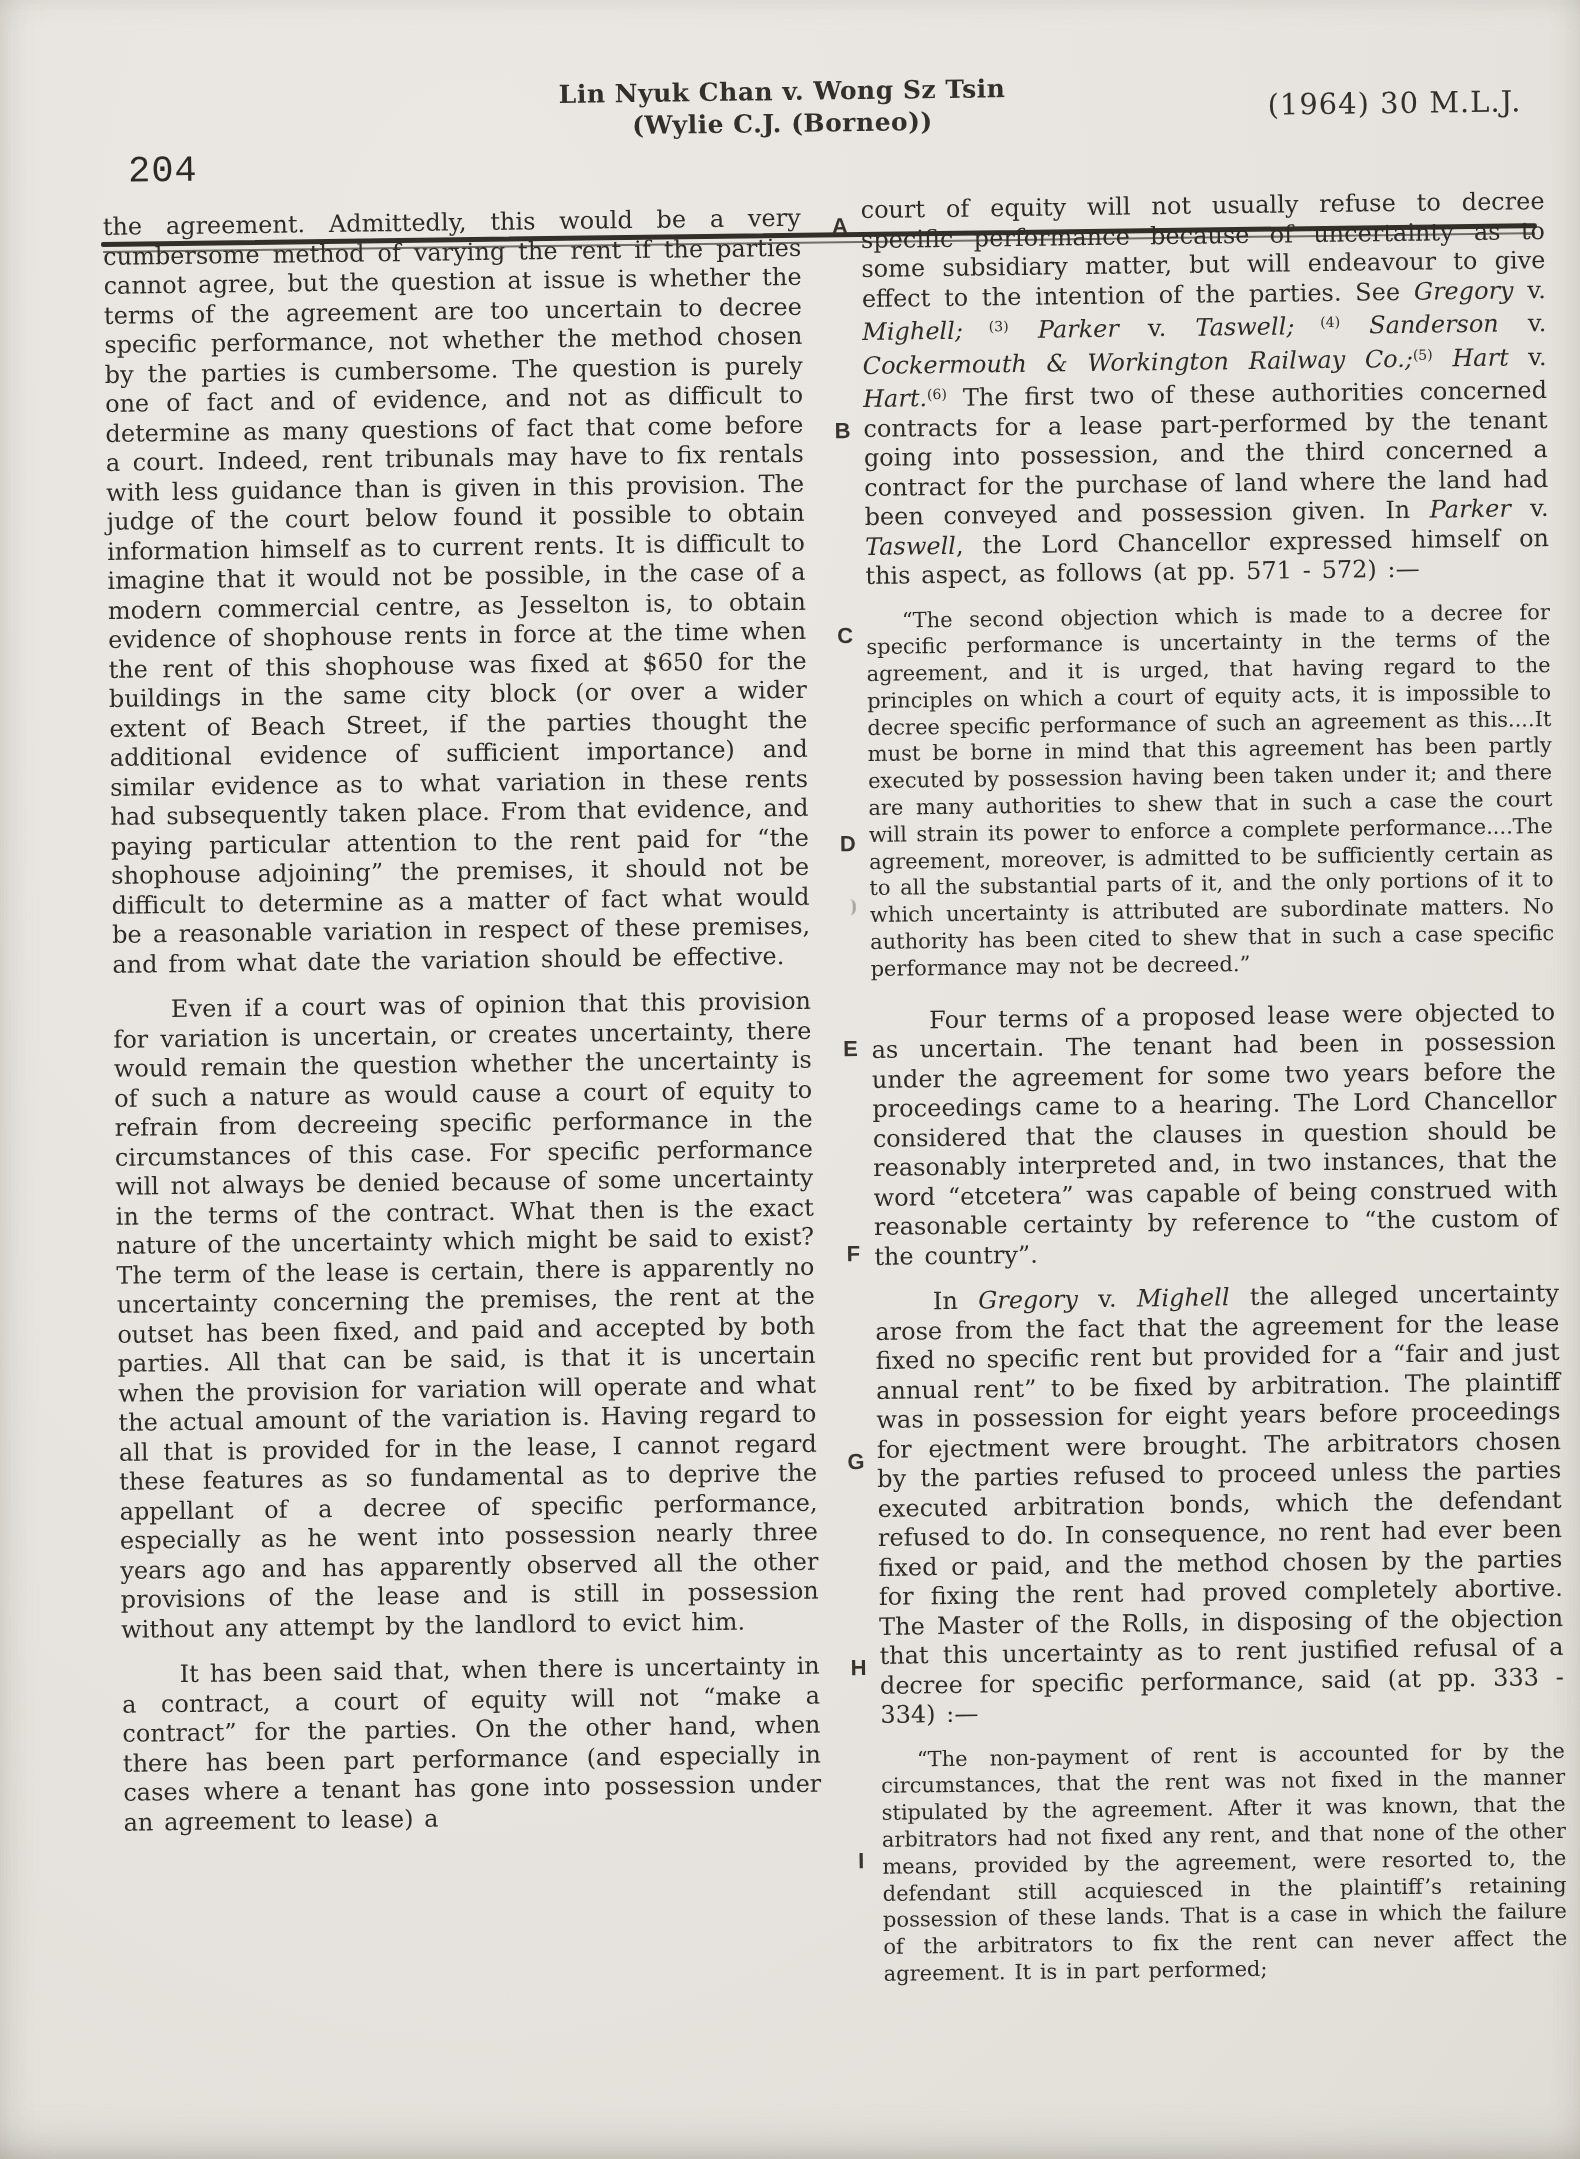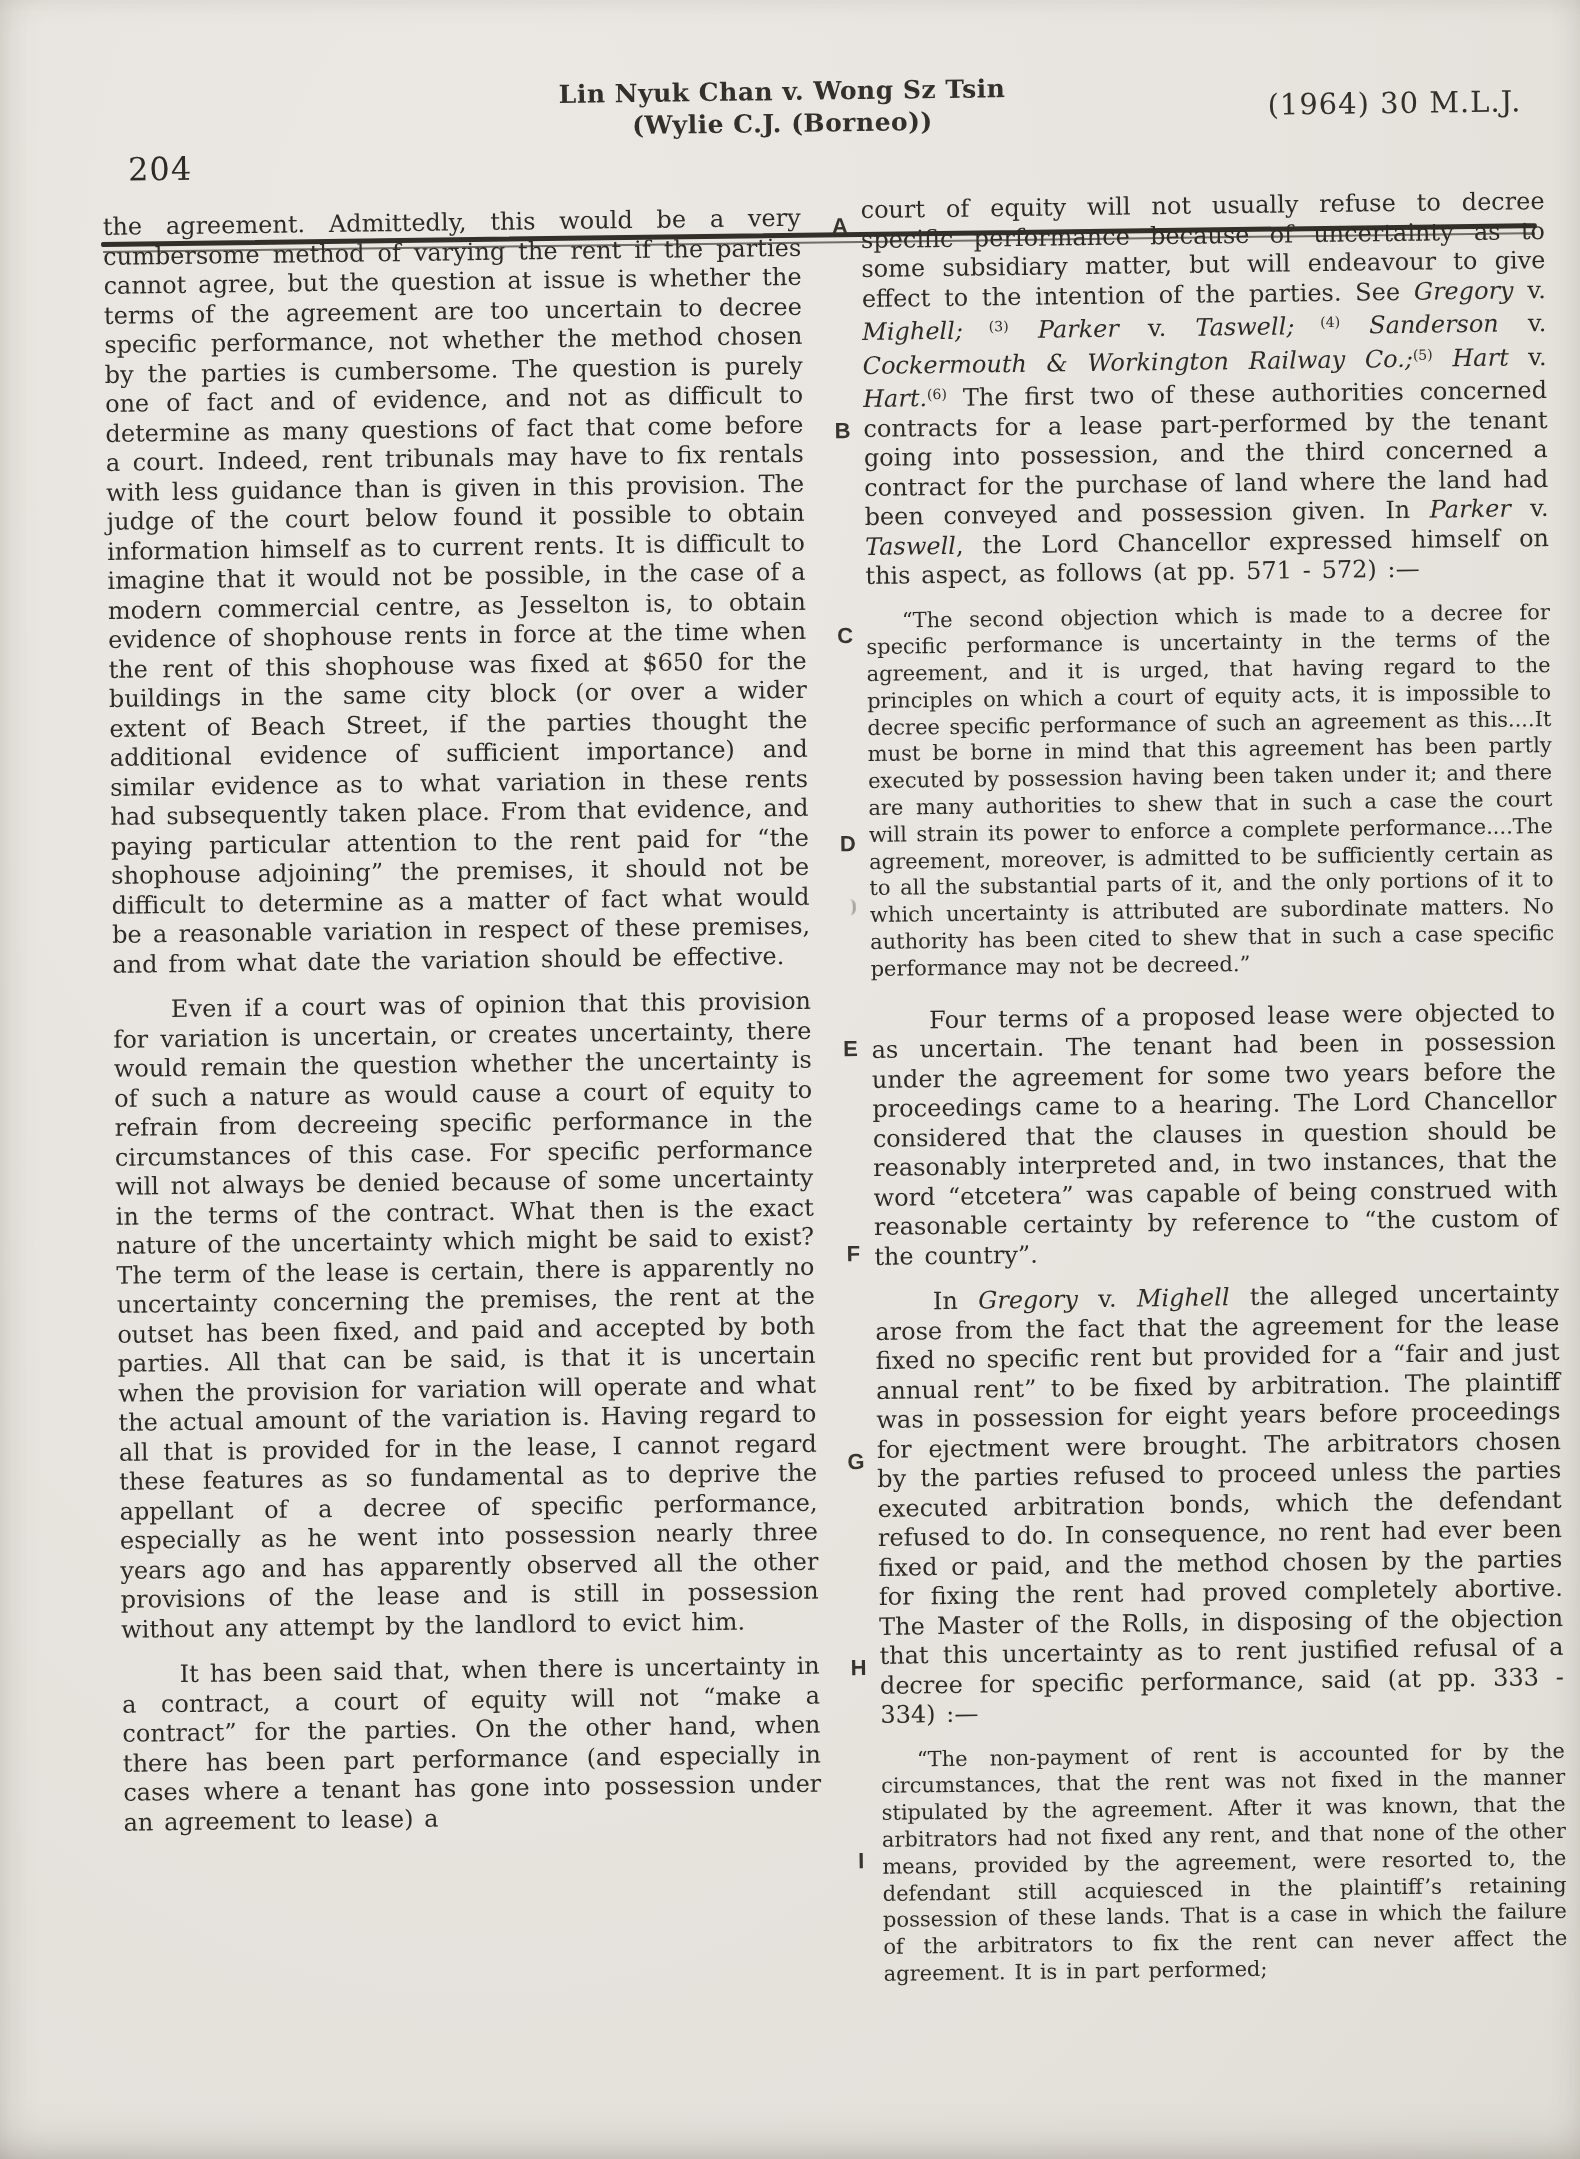--- a/index.html
+++ b/index.html
@@ -14,21 +14,21 @@
   .page::after{
     content:"";position:absolute;inset:0;pointer-events:none;
     box-shadow:
       inset 0 -28px 50px -28px rgba(85,75,62,.38),
       inset 26px 0 50px -34px rgba(85,75,62,.20),
       inset -20px 0 44px -32px rgba(85,75,62,.16),
       inset 0 18px 40px -30px rgba(85,75,62,.14);
   }
   .scan{position:absolute;inset:0;transform:rotate(-0.75deg);transform-origin:790px 1080px;}
 
-  .page-number{position:absolute;left:140px;top:142px;font-size:32px;letter-spacing:1px;}
+  .page-number{position:absolute;left:140px;top:142px;font-size:37px;letter-spacing:1px;font-family:Liberation Mono, monospace;}
   .header-center{
     position:absolute;left:390px;top:76px;width:810px;text-align:center;
     font-weight:bold;font-size:25px;line-height:32px;letter-spacing:.5px;color:#332f2a;
   }
   .citation{position:absolute;right:46px;top:94px;font-size:29px;letter-spacing:1px;color:#332f2a;}
 
   .rule{position:absolute;left:112px;top:233px;width:1436px;height:12px;}
   .rule::before{content:"";position:absolute;left:0;right:0;top:0;height:5px;background:#332e28;border-radius:2px;}
   .rule::after{content:"";position:absolute;left:2px;right:2px;top:9px;height:2px;background:#4a443c;opacity:.75;}
 

